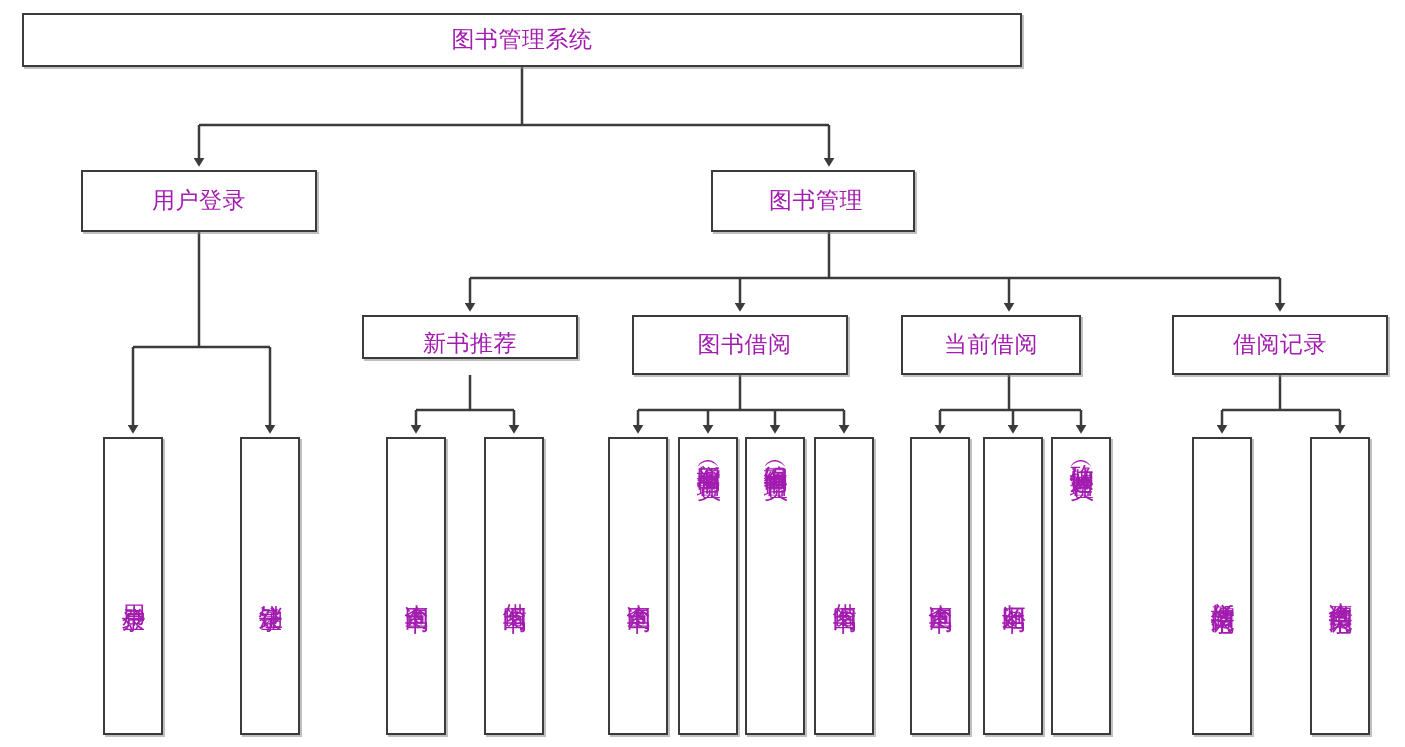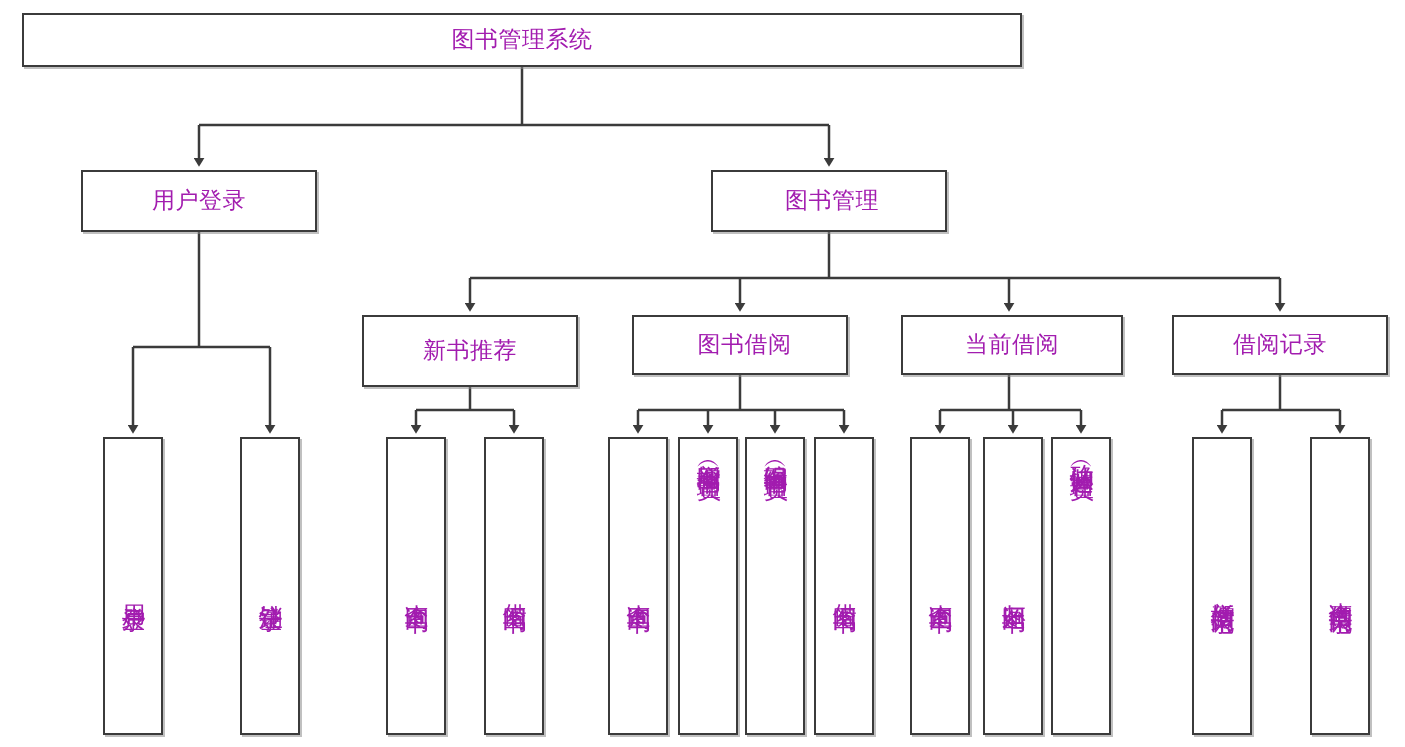--- a/index.html
+++ b/index.html
@@ -116,30 +116,30 @@
       </g>
   </svg>
 
   <div id="nodes-layer">
       <div class="node root" style="left: 22px; top: 13px; width: 1000px; height: 54px;">
         <span class="node-label">图书管理系统</span>
       </div>
       <div class="node" style="left: 81px; top: 170px; width: 236px; height: 62px;">
         <span class="node-label">用户登录</span>
       </div>
-      <div class="node" style="left: 711px; top: 170px; width: 236px; height: 62px; padding-left: 6px;">
+      <div class="node" style="left: 711px; top: 170px; width: 204px; height: 62px; padding-left: 6px;">
         <span class="node-label">图书管理</span>
       </div>
-      <div class="node" style="left: 362px; top: 315px; width: 216px; height: 72px;">
+      <div class="node" style="left: 362px; top: 315px; width: 216px; height: 44px; align-items: flex-end;">
         <span class="node-label">新书推荐</span>
       </div>
       <div class="node" style="left: 632px; top: 315px; width: 216px; height: 60px; padding-left: 9px;">
         <span class="node-label">图书借阅</span>
       </div>
-      <div class="node" style="left: 901px; top: 315px; width: 222px; height: 60px;">
+      <div class="node" style="left: 901px; top: 315px; width: 180px; height: 60px;">
         <span class="node-label">当前借阅</span>
       </div>
       <div class="node" style="left: 1172px; top: 315px; width: 216px; height: 60px;">
         <span class="node-label">借阅记录</span>
       </div>
       <div class="node leaf center-text" style="left: 103px; top: 437px; width: 60px; height: 298px;">
         <span class="node-label">用户登录</span>
       </div>
       <div class="node leaf center-text" style="left: 240px; top: 437px; width: 60px; height: 298px;">
         <span class="node-label">注销登录</span>

